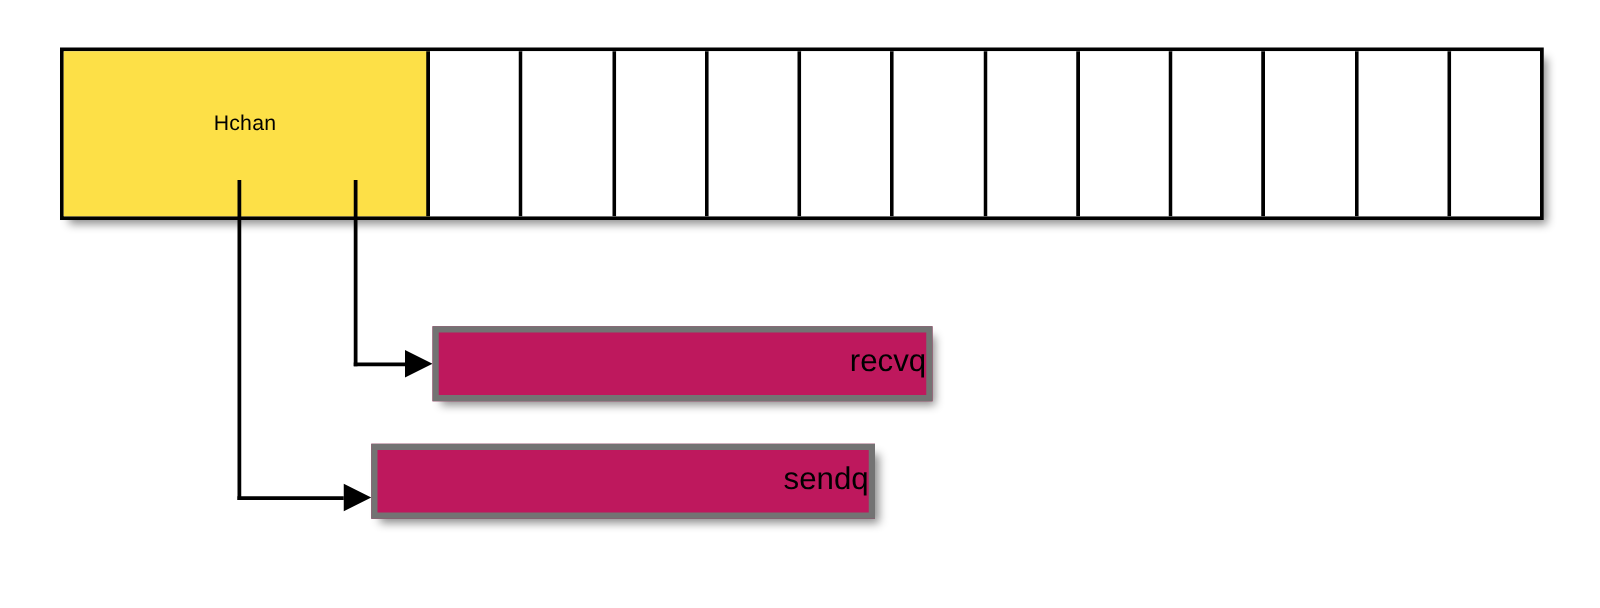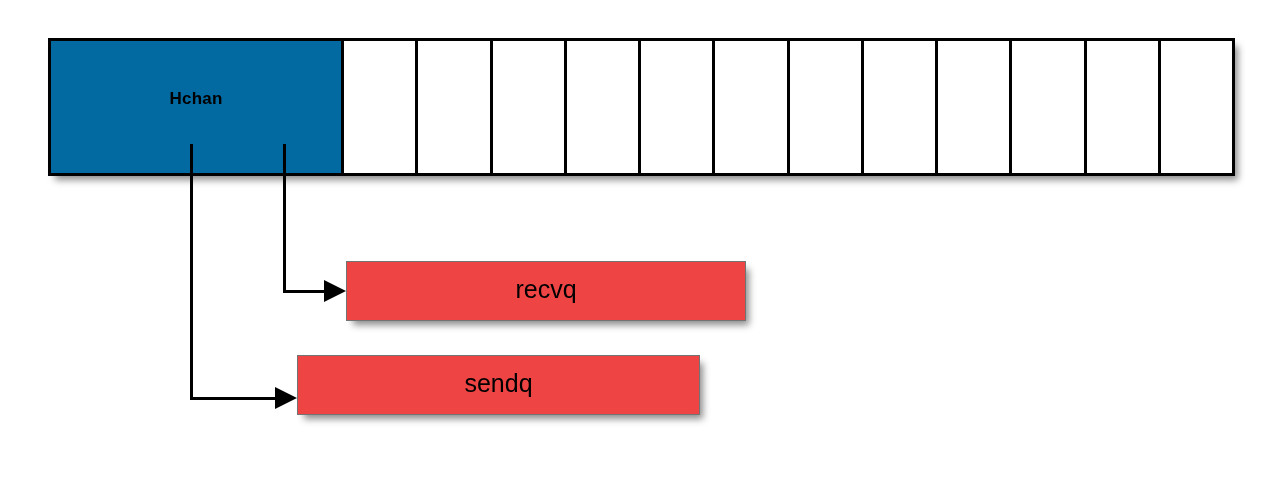--- a/index.html
+++ b/index.html
@@ -43,25 +43,24 @@
     box-sizing: border-box;
     border-right: 3px solid #000000;
     background: #ffffff;
     position: relative;
   }
   .bar-cell:last-child {
     border-right: none;
   }
   #hchan-head {
     flex: 0 0 293px;
-    background: #0369a1;
+    background: #fde047;
     display: flex;
     align-items: center;
     justify-content: center;
-    font-weight: bold;
   }
   .slot {
     flex: 1 1 0;
   }
   #hchan-label {
     font-size: 17px;
     line-height: 1;
     color: #000000;
     position: relative;
     top: -9px;
@@ -95,25 +94,25 @@
 
   
   #recvq-vline  { left: 283px; top: 144px;  height: 149px; }
   #recvq-hline  { left: 283px; top: 290px;  width: 41px; }
   #recvq-arrow  { left: 324px; top: 280px; }
 
   
   .queue-box {
     position: absolute;
     box-sizing: border-box;
-    border: 1px solid #737373;
-    background: #ef4444;
+    border: 5px solid #737373;
+    background: #be185d;
     display: flex;
     align-items: center;
-    justify-content: center;
+    justify-content: flex-end;
   }
   .queue-label {
     font-size: 25px;
     line-height: 1;
     color: #000000;
     position: relative;
     top: -2px;
   }
   #recvq-box {
     left: 346px;

